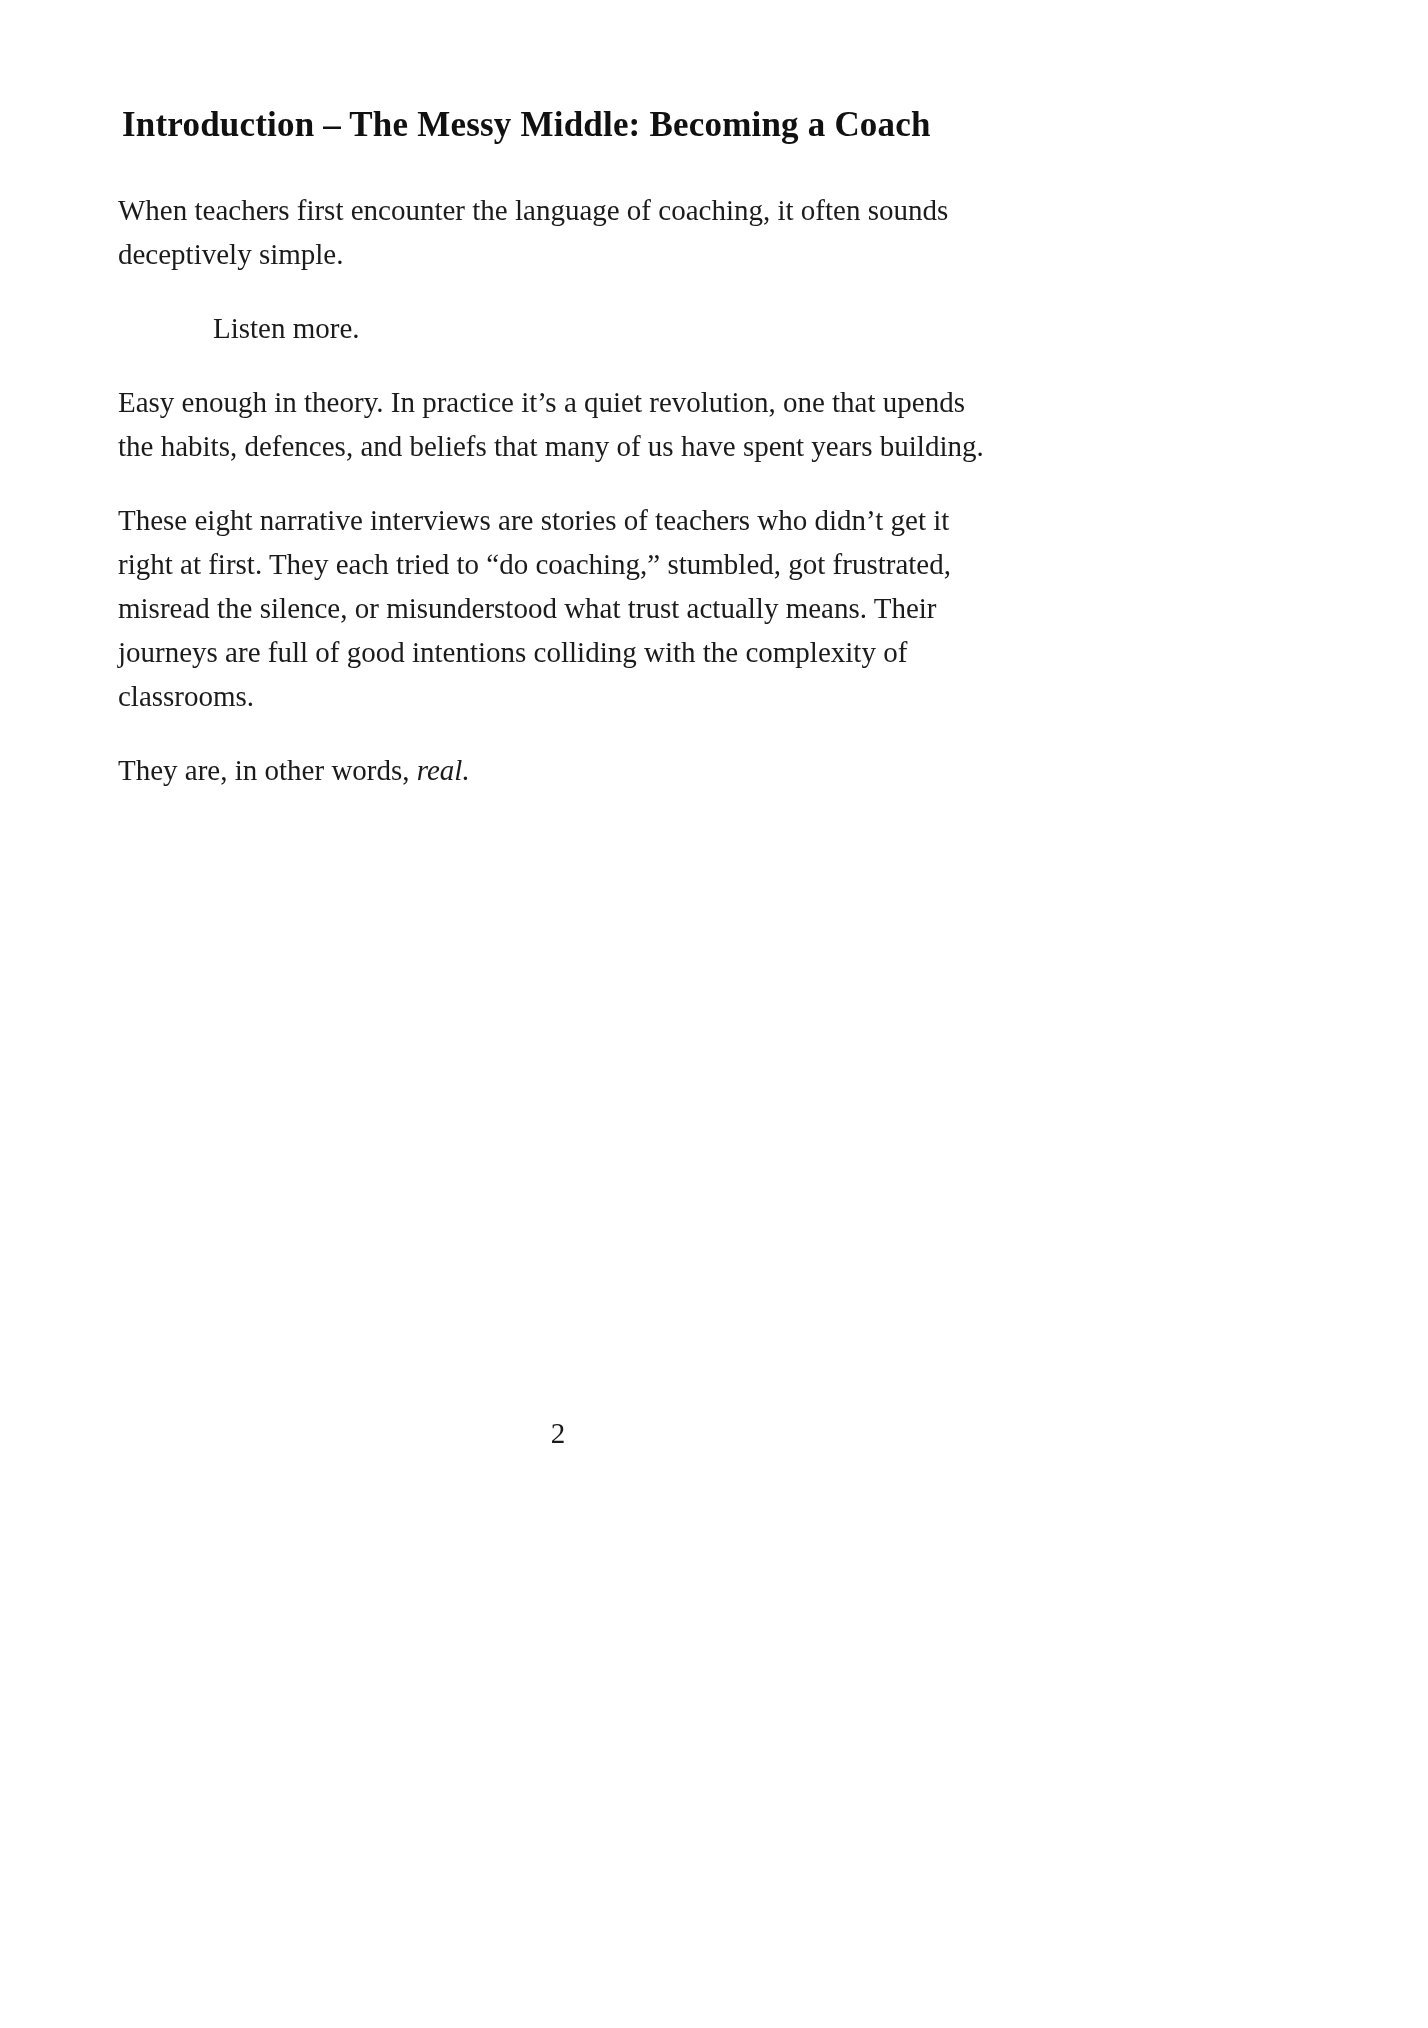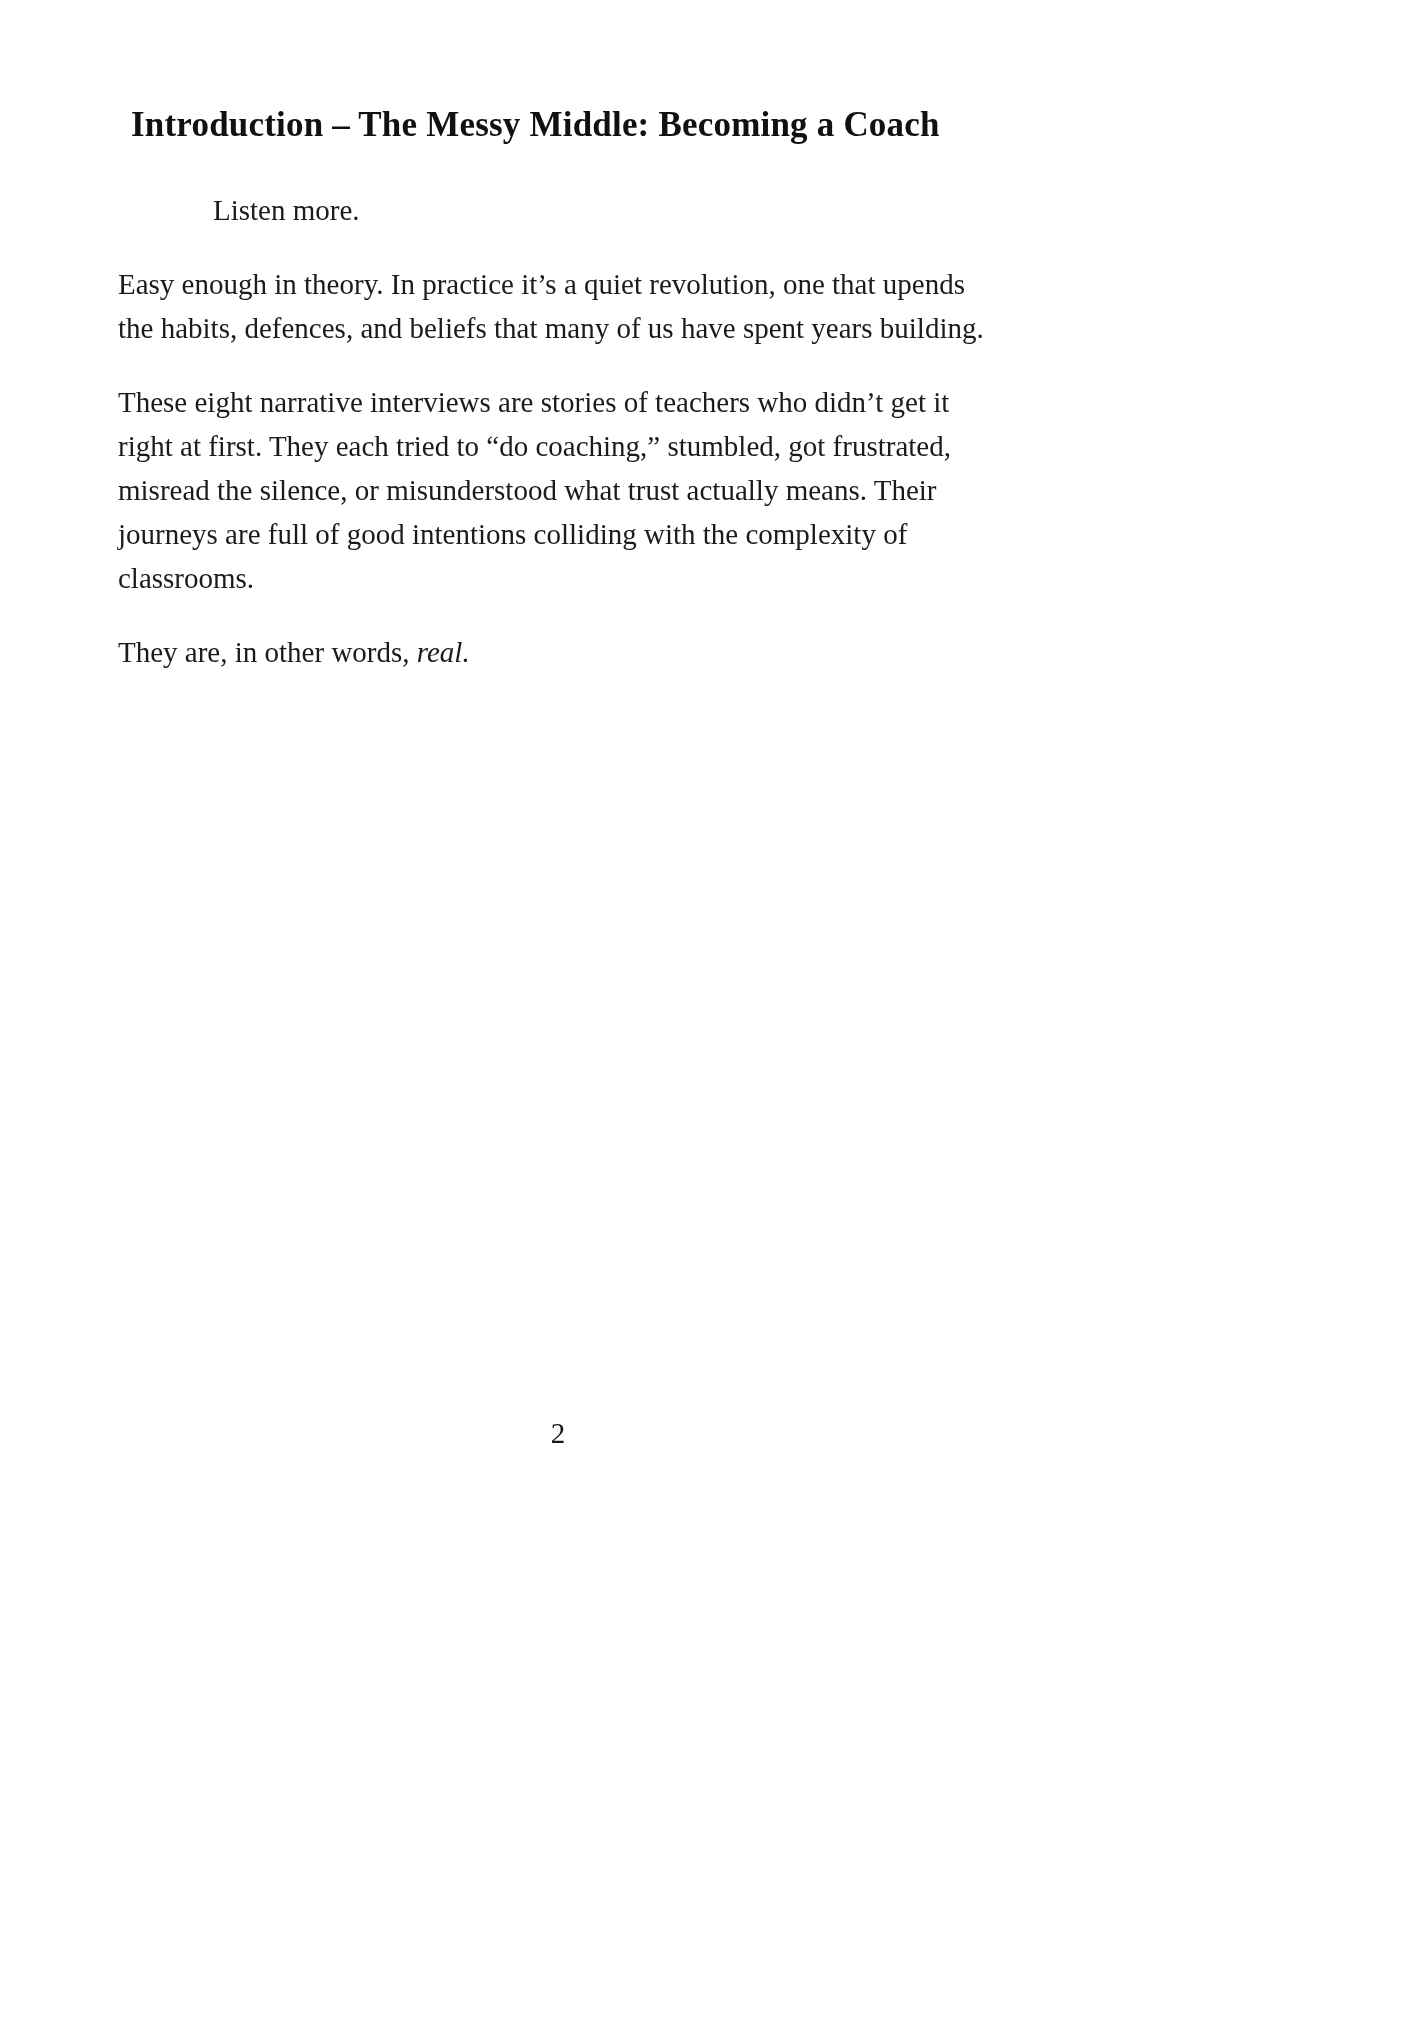--- a/index.html
+++ b/index.html
@@ -21,21 +21,21 @@
     box-sizing: border-box;
     padding: 102px 0 0 118px;
   }
   .content {
     width: 880px;
   }
   h1.doc-title {
     font-size: 35px;
     line-height: 1.3;
     font-weight: 700;
-    margin: 0 0 40px 13px;
+    margin: 0 0 40px 4px;
     color: #111111;
     letter-spacing: 0.2px;
   }
   p.body-para {
     font-size: 29px;
     line-height: 1.52;
     margin: 0 0 30px 0;
   }
   p.indented-line {
     font-size: 29px;
@@ -57,20 +57,21 @@
   }
 </style>
 </head>
 <body>
 
 <div class="page">
   <div class="content">
 
     <h1 class="doc-title">Introduction – The Messy Middle: Becoming a Coach</h1>
 
+    <p class="body-para">When teachers first encounter the language of coaching, it often sounds deceptively simple.</p>
 
     <p class="indented-line">Listen more.</p>
 
 
 
     <p class="body-para">Easy enough in theory. In practice it’s a quiet revolution, one that upends the habits, defences, and beliefs that many of us have spent years building.</p>
 
 
     <p class="body-para">These eight narrative interviews are stories of teachers who didn’t get it right at first. They each tried to “do coaching,” stumbled, got frustrated, misread the silence, or misunderstood what trust actually means. Their journeys are full of good intentions colliding with the complexity of classrooms.</p>
 

